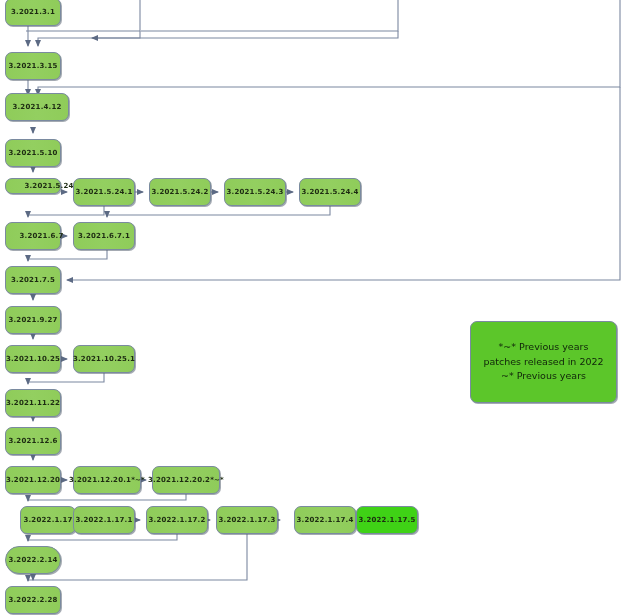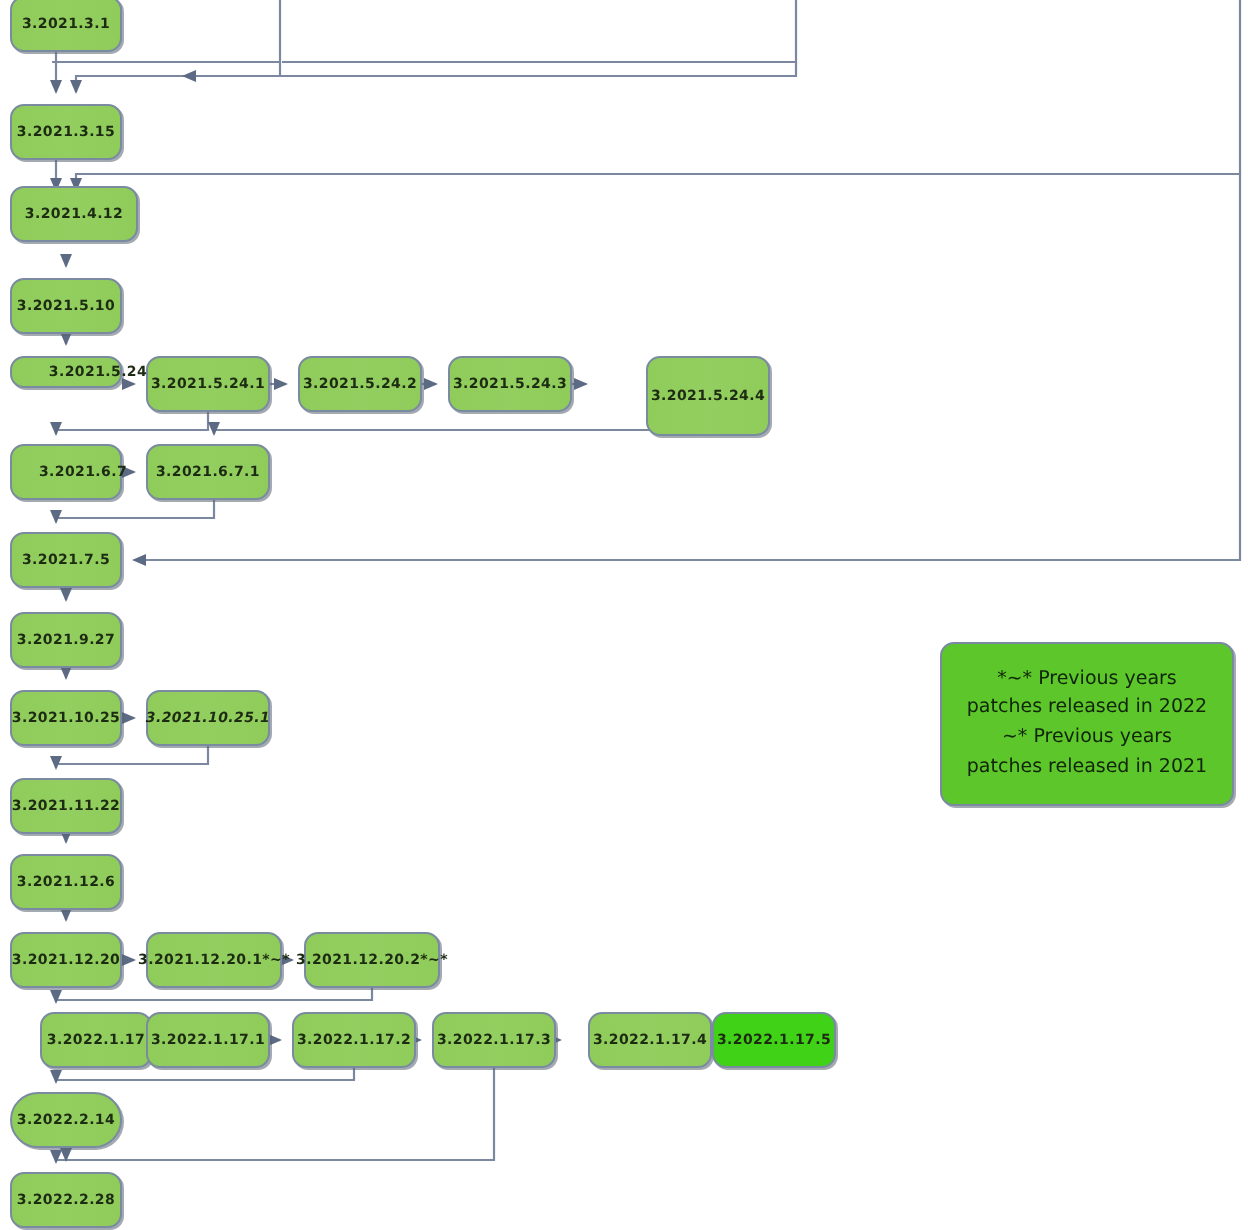--- a/index.html
+++ b/index.html
@@ -130,42 +130,41 @@
 
   <div id="nodes">
       <div class="node" style="left: 5px; top: -2px; width: 56px; height: 28px;">3.2021.3.1</div>
       <div class="node" style="left: 5px; top: 52px; width: 56px; height: 28px;">3.2021.3.15</div>
       <div class="node" style="left: 5px; top: 93px; width: 64px; height: 28px;">3.2021.4.12</div>
       <div class="node" style="left: 5px; top: 139px; width: 56px; height: 28px;">3.2021.5.10</div>
       <div class="node" style="left: 5px; top: 178px; width: 56px; height: 16px; padding-left: 32px;">3.2021.5.24</div>
       <div class="node" style="left: 73px; top: 178px; width: 62px; height: 28px;">3.2021.5.24.1</div>
       <div class="node" style="left: 149px; top: 178px; width: 62px; height: 28px;">3.2021.5.24.2</div>
       <div class="node" style="left: 224px; top: 178px; width: 62px; height: 28px;">3.2021.5.24.3</div>
-      <div class="node" style="left: 299px; top: 178px; width: 62px; height: 40px; margin-left: 24px;">3.2021.5.24.4</div>
+      <div class="node" style="left: 299px; top: 178px; width: 62px; height: 28px;">3.2021.5.24.4</div>
       <div class="node" style="left: 5px; top: 222px; width: 56px; height: 28px; padding-left: 17px;">3.2021.6.7</div>
       <div class="node" style="left: 73px; top: 222px; width: 62px; height: 28px;">3.2021.6.7.1</div>
       <div class="node" style="left: 5px; top: 266px; width: 56px; height: 28px;">3.2021.7.5</div>
       <div class="node" style="left: 5px; top: 306px; width: 56px; height: 28px;">3.2021.9.27</div>
       <div class="node" style="left: 5px; top: 345px; width: 56px; height: 28px;">3.2021.10.25</div>
-      <div class="node" style="left: 73px; top: 345px; width: 62px; height: 28px; font-style: italic;">3.2021.10.25.1</div>
+      <div class="node" style="left: 73px; top: 345px; width: 62px; height: 28px;">3.2021.10.25.1</div>
       <div class="node" style="left: 5px; top: 389px; width: 56px; height: 28px;">3.2021.11.22</div>
       <div class="node" style="left: 5px; top: 427px; width: 56px; height: 28px;">3.2021.12.6</div>
       <div class="node" style="left: 5px; top: 466px; width: 56px; height: 28px;">3.2021.12.20</div>
       <div class="node" style="left: 73px; top: 466px; width: 68px; height: 28px;">3.2021.12.20.1*~*</div>
       <div class="node" style="left: 152px; top: 466px; width: 68px; height: 28px;">3.2021.12.20.2*~*</div>
       <div class="node" style="left: 20px; top: 506px; width: 56px; height: 28px;">3.2022.1.17</div>
       <div class="node" style="left: 73px; top: 506px; width: 62px; height: 28px;">3.2022.1.17.1</div>
       <div class="node" style="left: 146px; top: 506px; width: 62px; height: 28px;">3.2022.1.17.2</div>
       <div class="node" style="left: 216px; top: 506px; width: 62px; height: 28px;">3.2022.1.17.3</div>
       <div class="node" style="left: 294px; top: 506px; width: 62px; height: 28px;">3.2022.1.17.4</div>
       <div class="node highlight" style="left: 356px; top: 506px; width: 62px; height: 28px;">3.2022.1.17.5</div>
       <div class="node" style="left: 5px; top: 546px; width: 56px; height: 28px; border-radius: 14px;">3.2022.2.14</div>
       <div class="node" style="left: 5px; top: 586px; width: 56px; height: 28px;">3.2022.2.28</div>
     </div>
 
   <div class="legend" id="legend-box" style="left: 470px; top: 321px; width: 147px; height: 82px;">
       <span>*~* Previous years</span>
       <span>patches released in 2022</span>
       <span>~* Previous years</span>
-      <span>patches released in 2021</span>
     </div>
 
 </div>
 
 </body></html>

